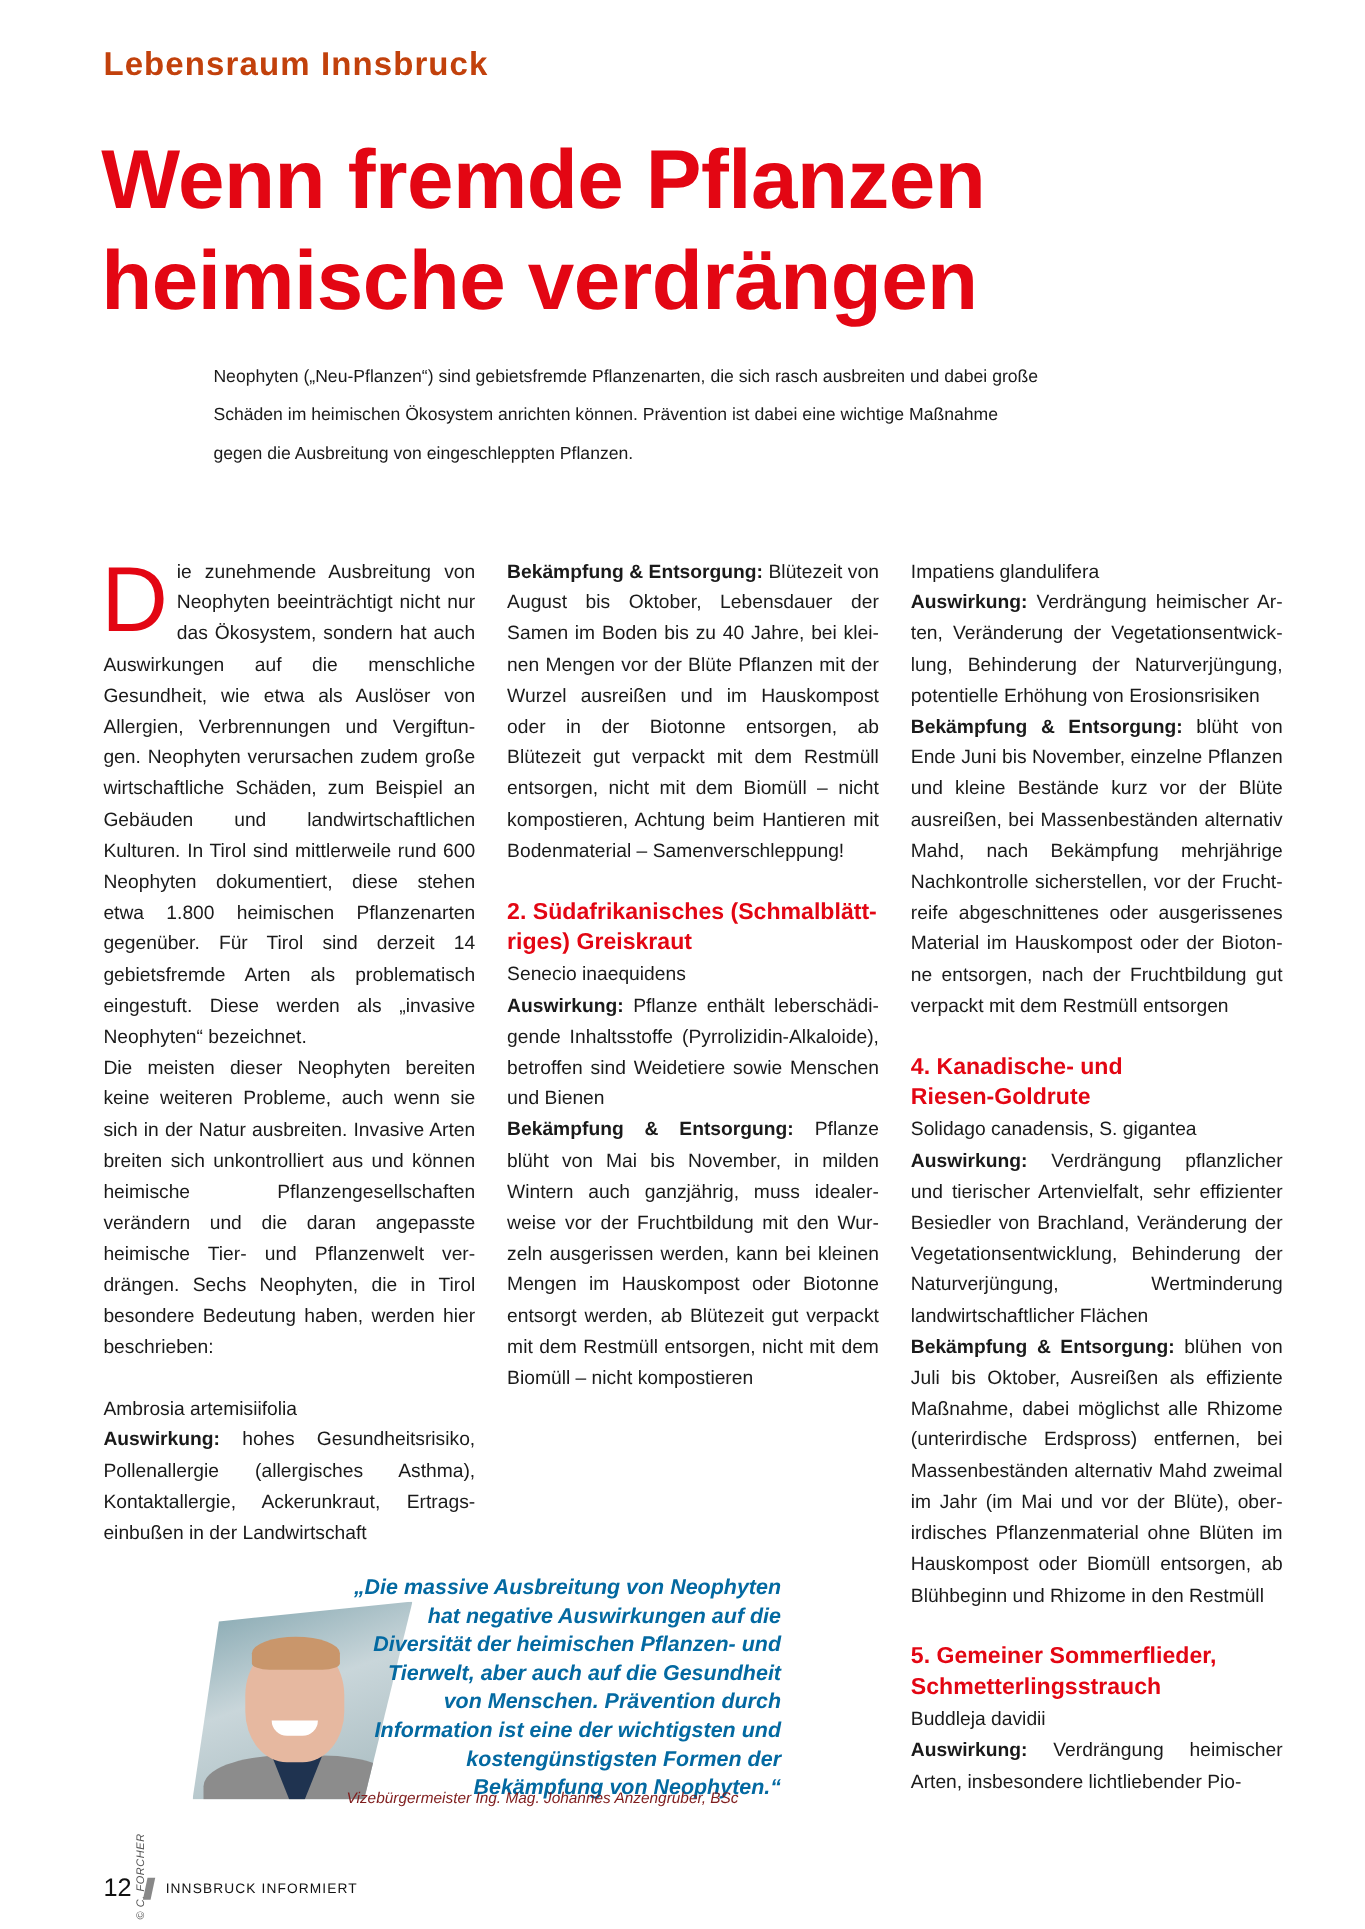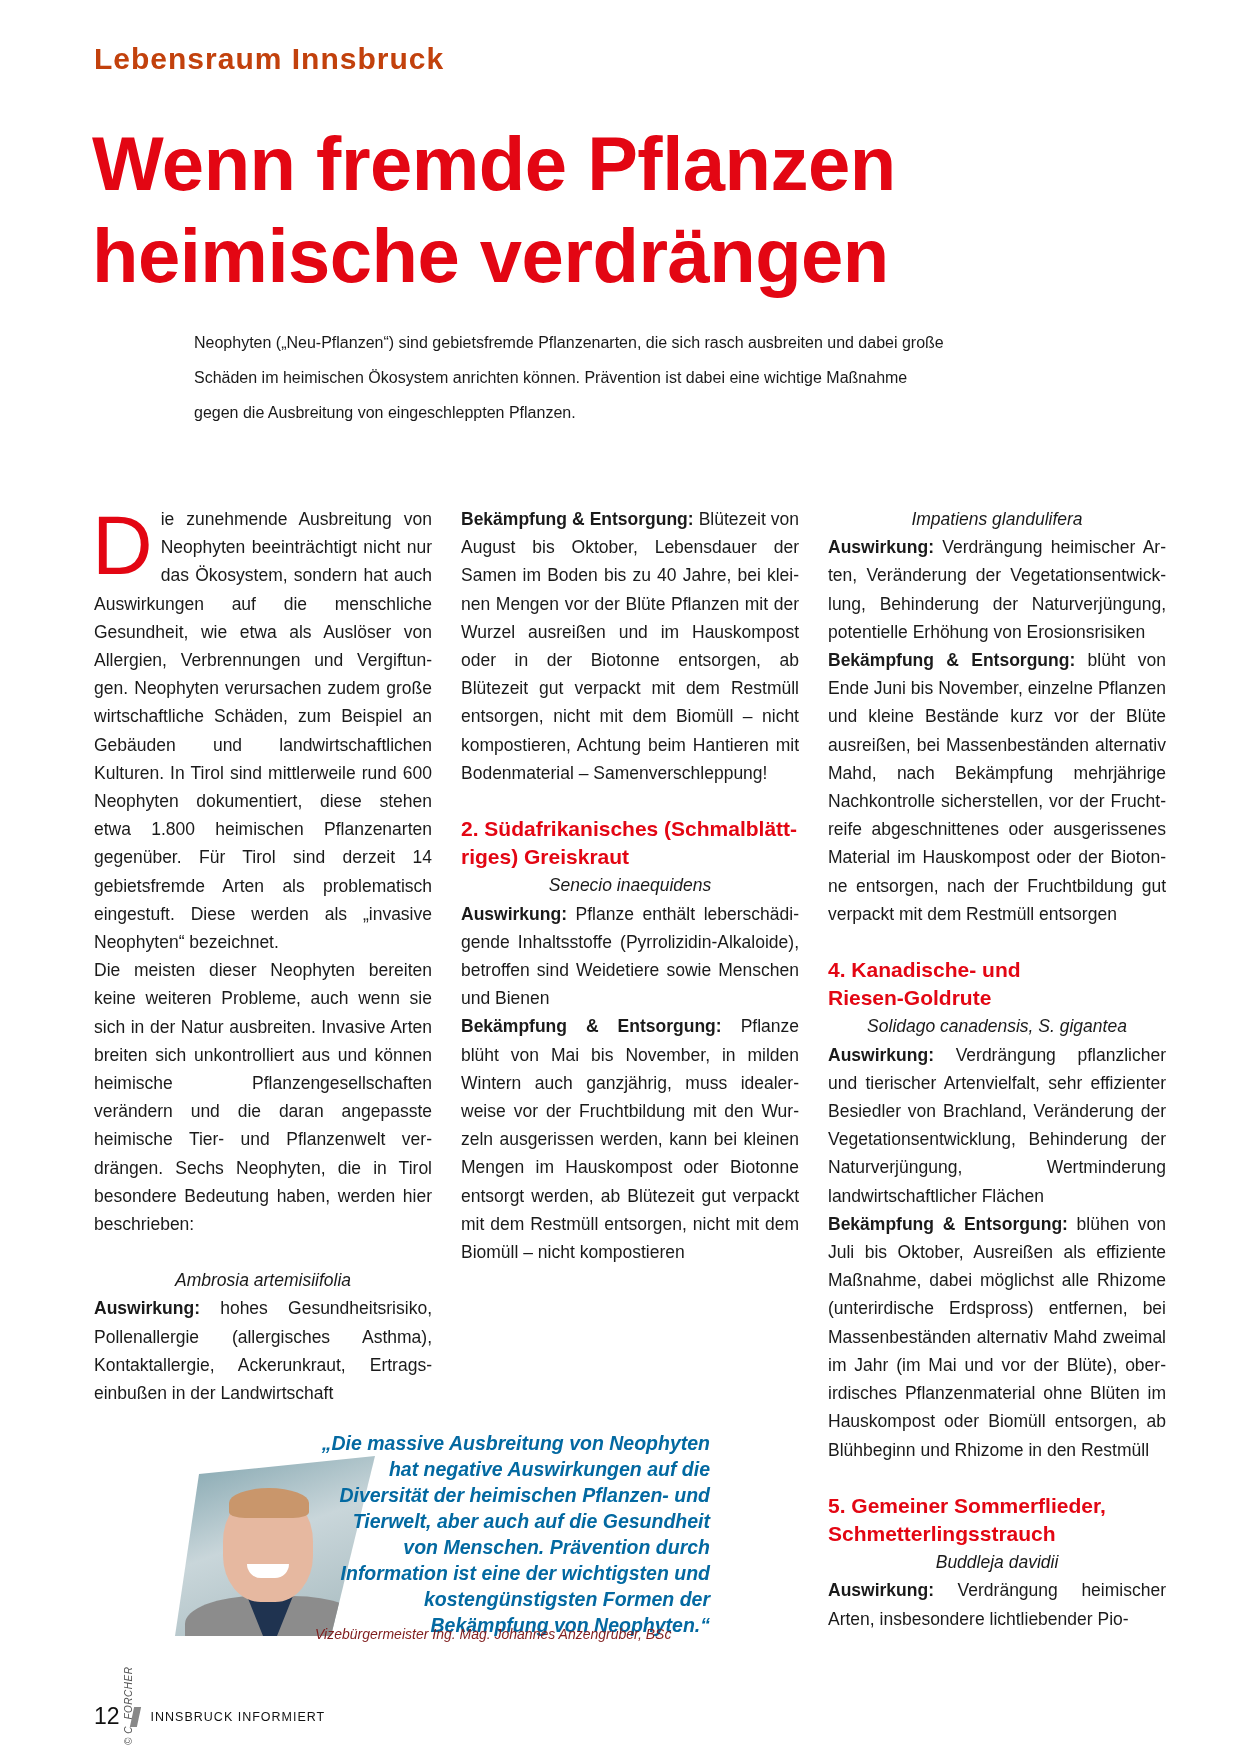--- a/index.html
+++ b/index.html
@@ -19,21 +19,21 @@
   .col p { margin: 0; }
   .col1 { left: 94px; }
   .col2 { left: 461px; }
   .col3 { left: 828px; }
 
   .dropcap { float: left; font-size: 84px; line-height: 68px; height: 70px; color: #e30613;
              margin: 6px 8px 0 -2px; font-family: "Liberation Sans", sans-serif; }
 
   .sec-title { margin: 0; font-size: 21px; line-height: 28.2px; font-weight: bold; color: #e30613;
                text-align: left; }
-  .sec-latin { margin: 0; font-style: italic; text-align: center; }
+  .sec-latin { margin: 0; text-align: left; }
   .lbl { font-weight: bold; }
   .gap { height: 28px; }
 
   .quote-block { position: absolute; left: 115px; top: 1430px; width: 620px; height: 230px; }
   .photo { position: absolute; left: 60px; top: 26px; width: 200px; height: 180px;
            background: linear-gradient(160deg, #7fa3ad 0%, #c9d6da 45%, #a5b9be 100%);
            clip-path: polygon(12% 10%, 100% 0%, 78% 100%, 0% 100%); overflow: hidden; }
   .photo .head { position: absolute; left: 48px; top: 36px; width: 90px; height: 110px;
                  border-radius: 45% 45% 42% 42%; background: #e6b8a0; }
   .photo .hair { position: absolute; left: 54px; top: 32px; width: 80px; height: 30px;

